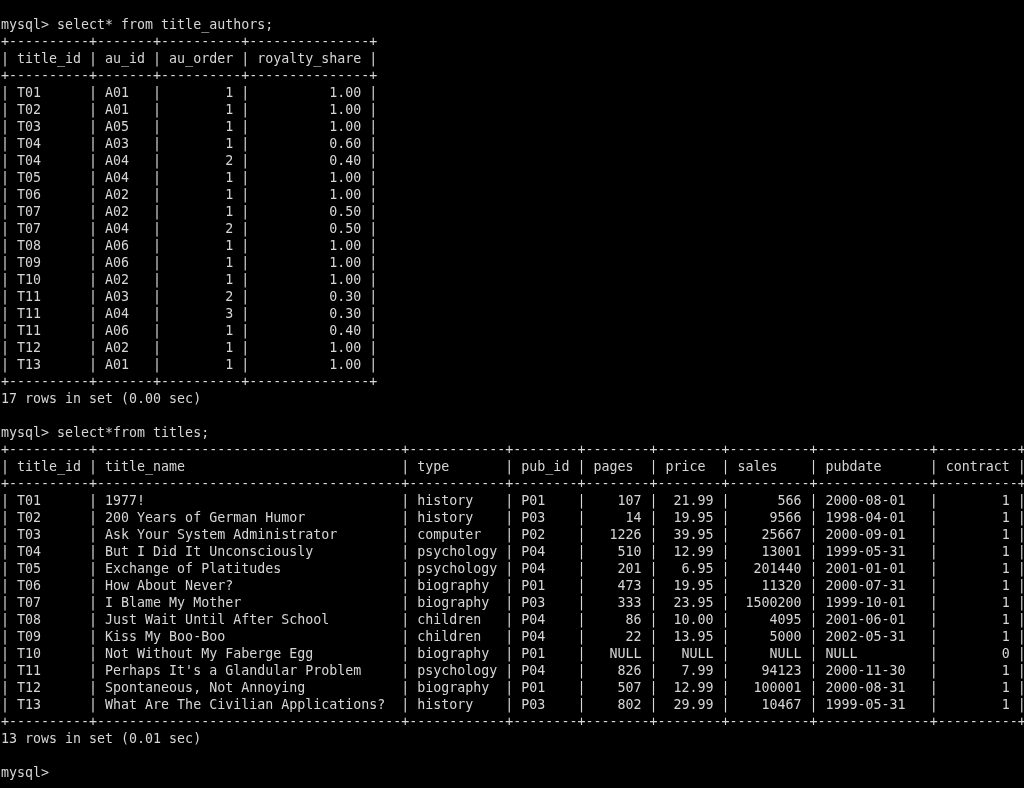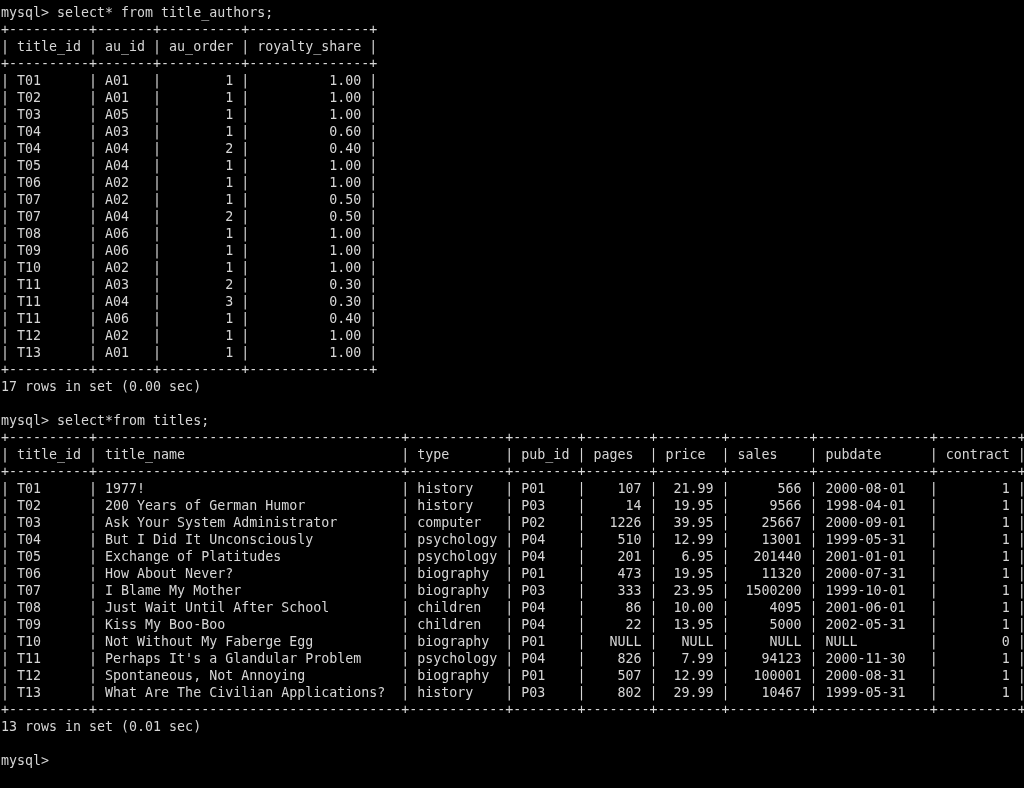--- a/index.html
+++ b/index.html
@@ -13,21 +13,21 @@
   #terminal {
     width: 1024px;
     height: 788px;
     background: #000000;
     color: #d6d6d6;
     font-family: "DejaVu Sans Mono", "Liberation Mono", monospace;
     font-size: 13.3px;
     line-height: 17px;
     letter-spacing: 0px;
     white-space: pre;
-    padding: 4px 0px 0px 1px;
+    padding: 16px 0px 0px 1px;
     box-sizing: border-box;
     overflow: hidden;
   }
   .line {
     white-space: pre;
     height: 17px;
     font-family: "DejaVu Sans Mono", "Liberation Mono", monospace;
   }
   .blank { height: 17px; }
 </style>

